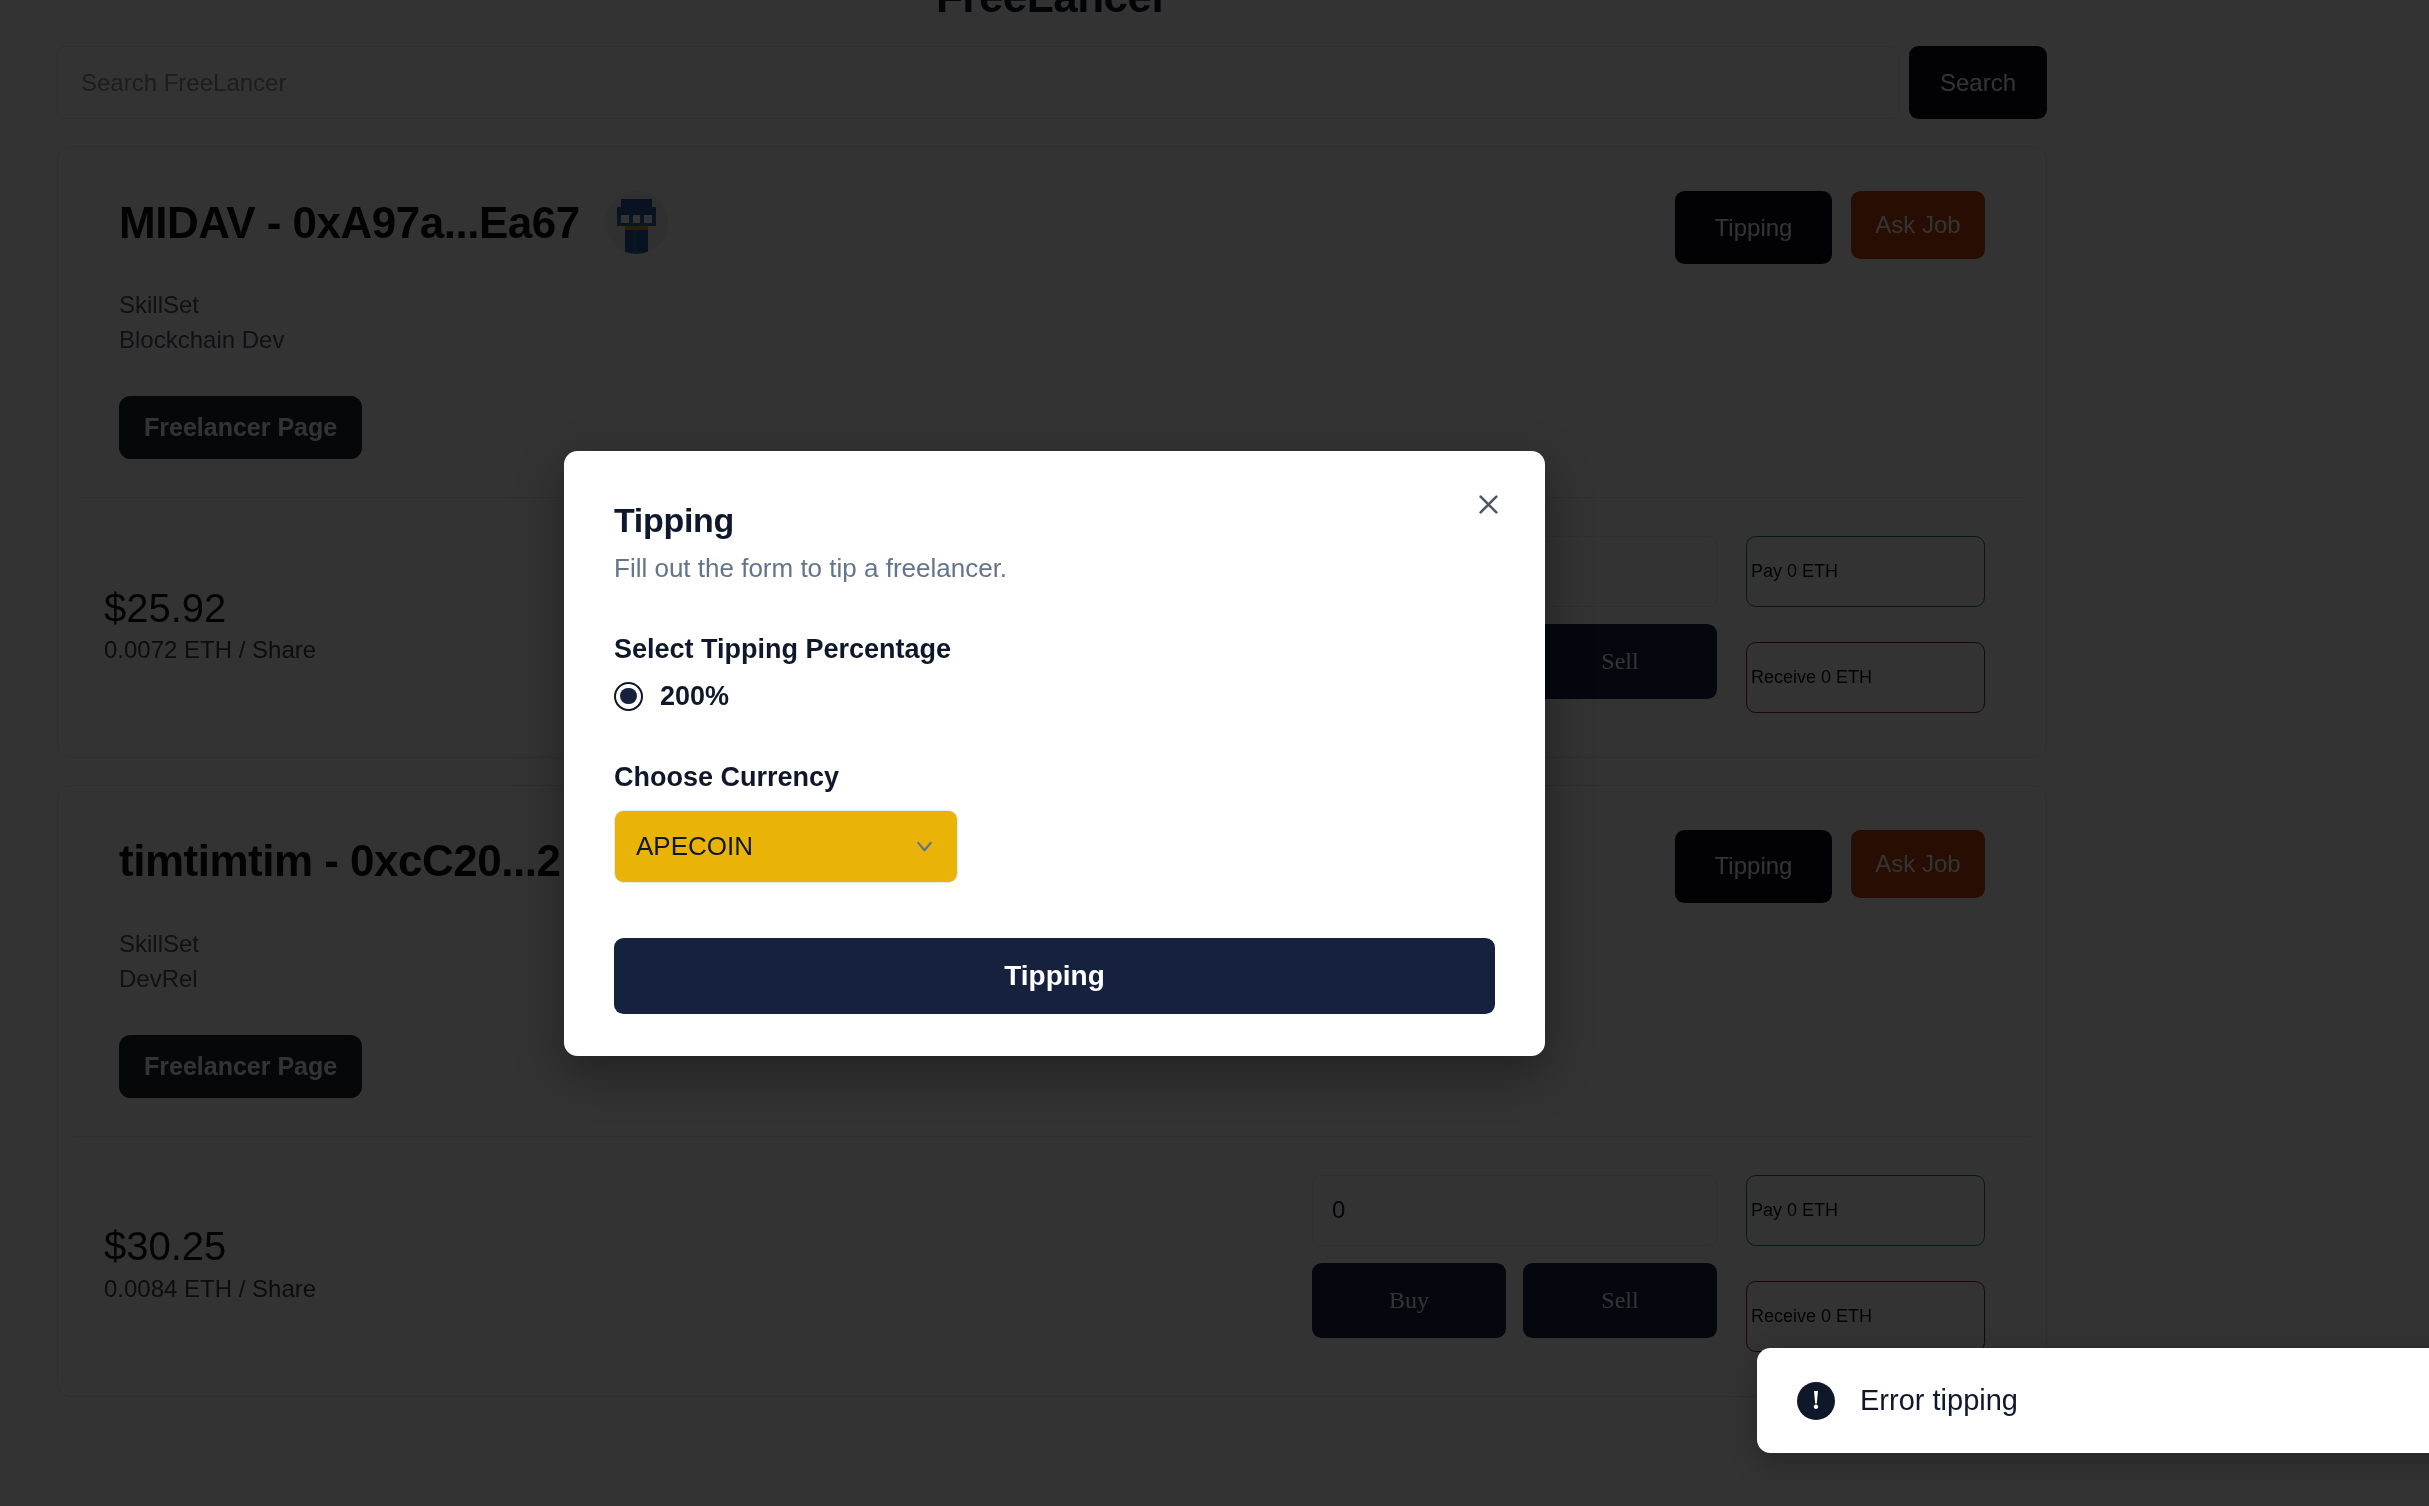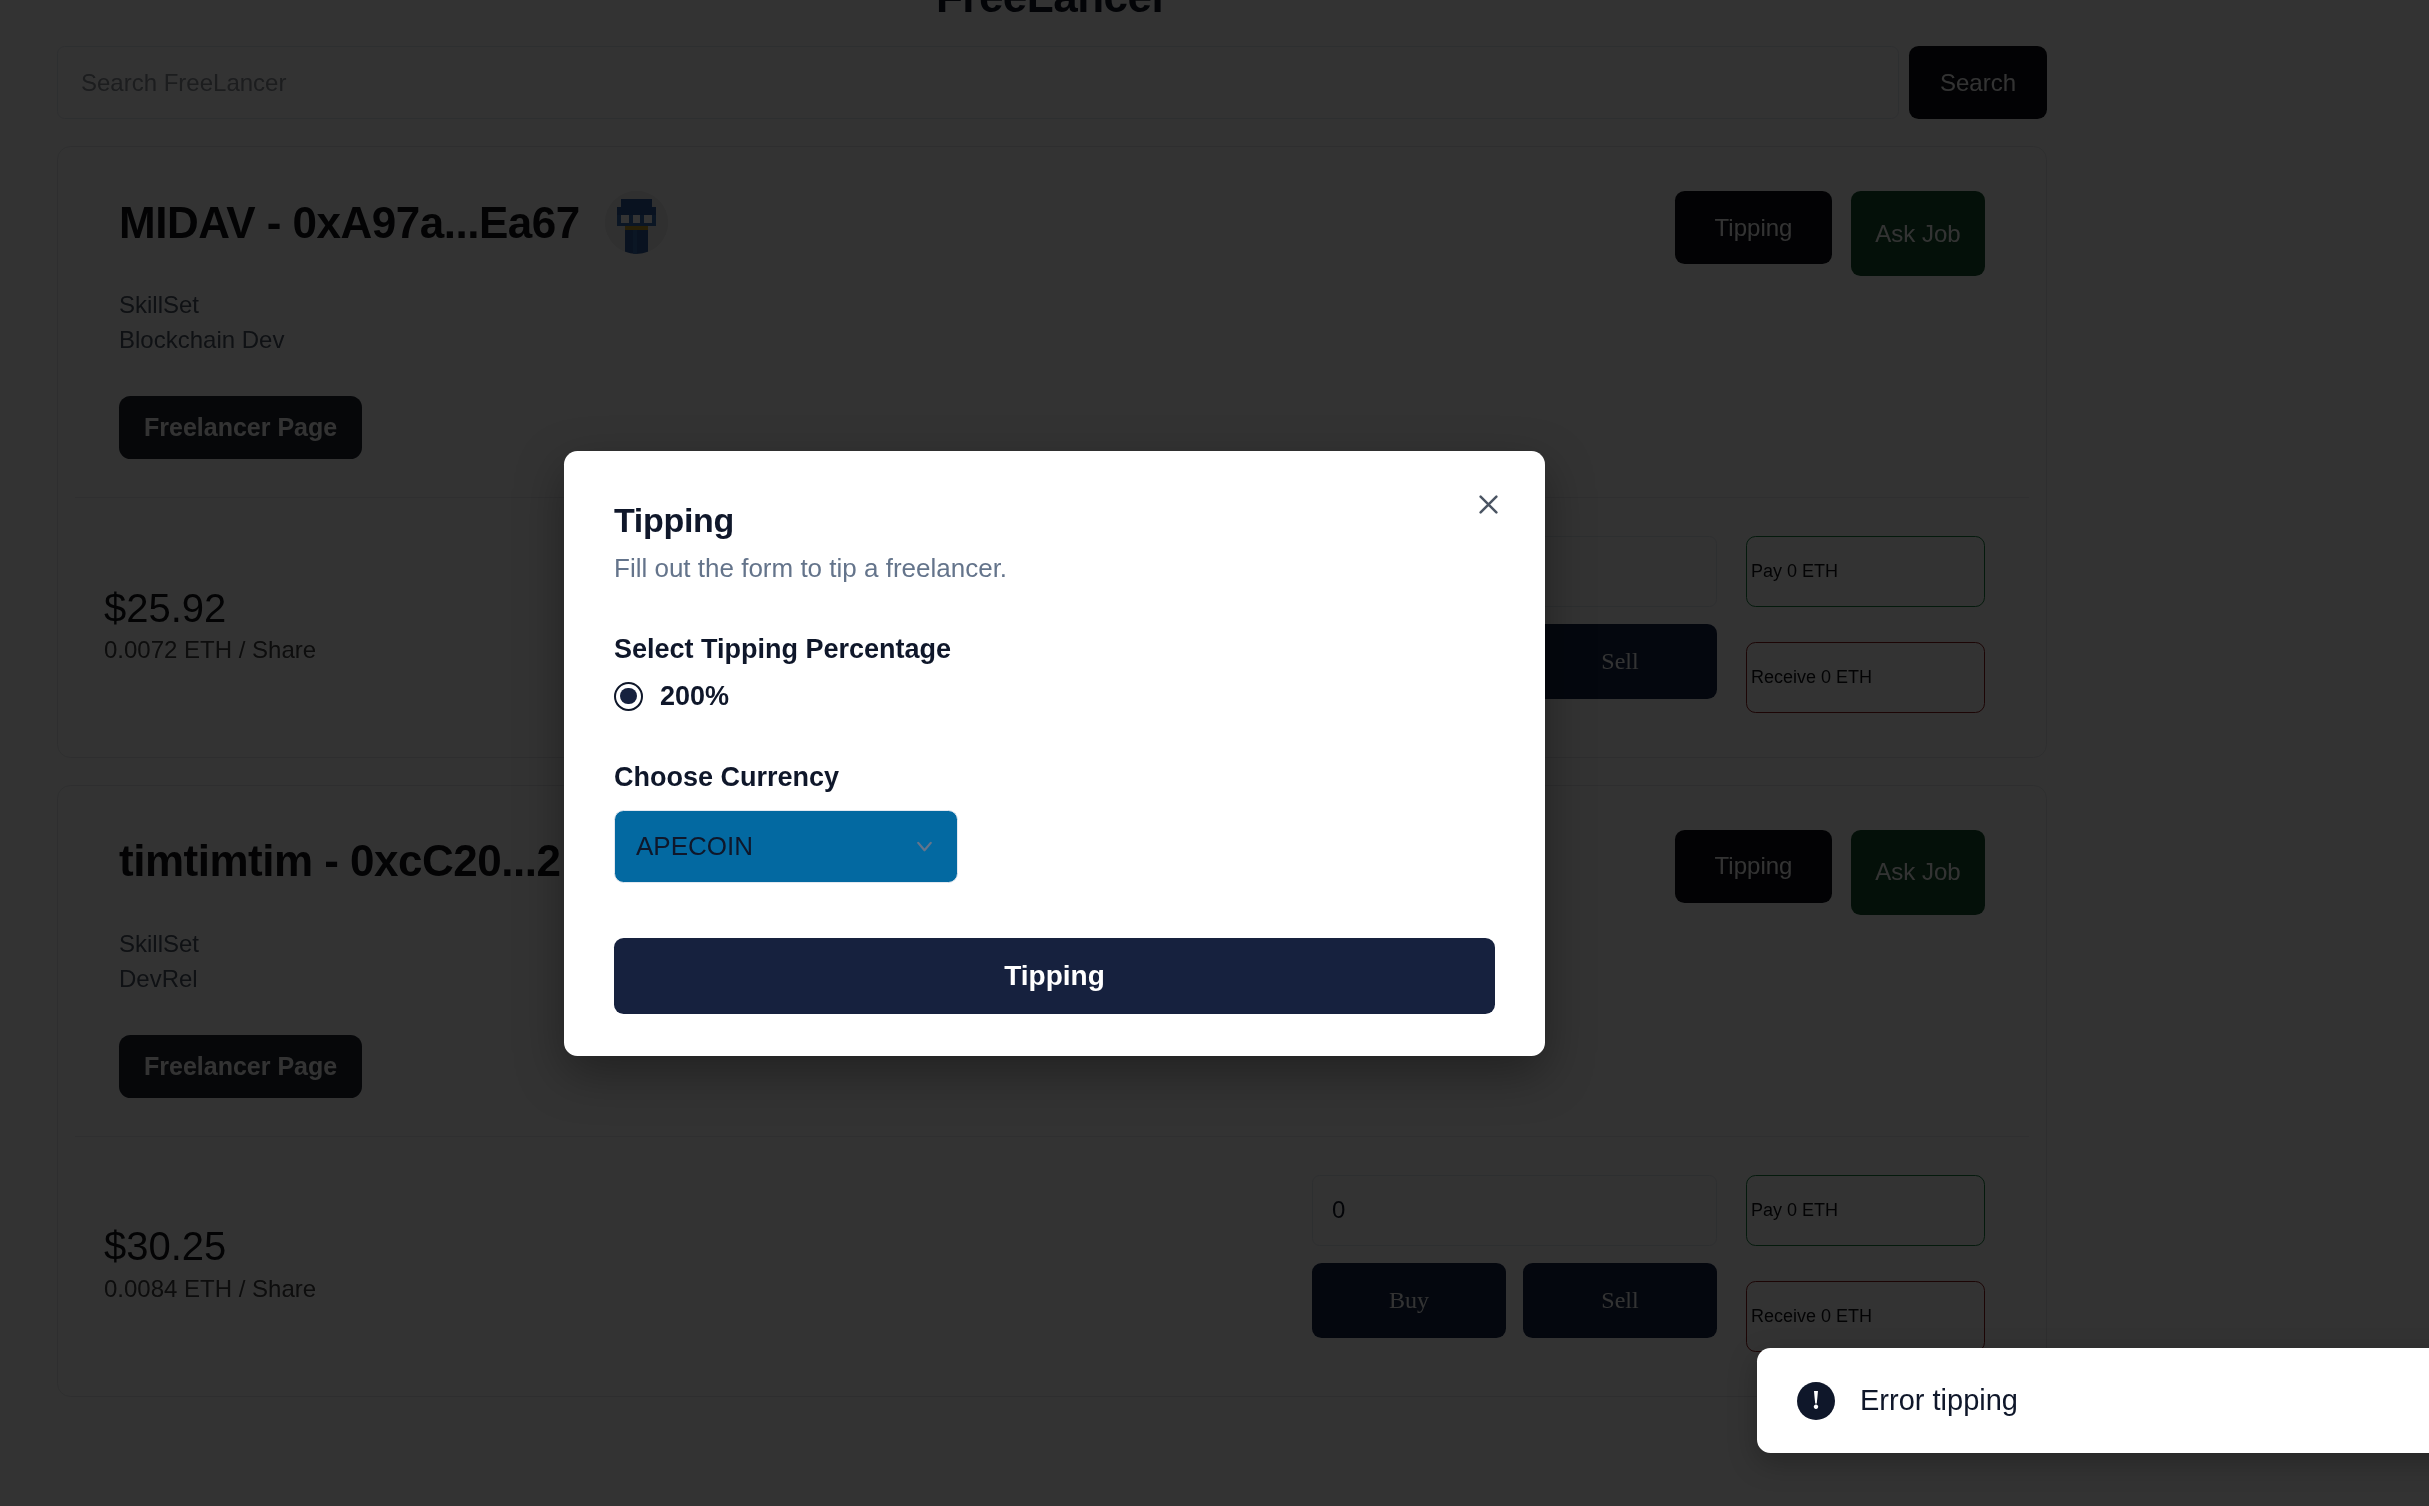--- a/index.html
+++ b/index.html
@@ -143,23 +143,23 @@
 
   .card-actions { display: flex; gap: 19px; align-items: flex-start; }
   .btn-tipping {
     width: 157px; height: 73px;
     border: none; border-radius: 9.6px;
     background: #0b0e14; color: #ffffff;
     font-size: 24px; font-family: "Liberation Sans", sans-serif;
     cursor: pointer;
   }
   .btn-askjob {
-    width: 134px; height: 85px;
+    width: 134px; height: 68px;
     border: none; border-radius: 9.6px;
-    background: #14532d; color: #ffffff;
+    background: #c2410c; color: #ffffff;
     font-size: 24px; font-family: "Liberation Sans", sans-serif;
     cursor: pointer;
   }
 
   .card-divider {
     height: 1px;
     background: #e9ebee;
     margin: 0 17px;
   }
 
@@ -288,21 +288,21 @@
   .select-wrap {
     margin-top: 17px;
     position: relative;
     width: 344px;
   }
   .currency-select {
     width: 100%;
     height: 73px;
     border: 1px solid #e2e8f0;
     border-radius: 9.6px;
-    background: #0369a1;
+    background: #eab308;
     font-size: 26px;
     color: #0f172a;
     padding: 0 54px 0 21px;
     font-family: "Liberation Sans", sans-serif;
     appearance: none;
     -webkit-appearance: none;
     outline: none;
     cursor: pointer;
   }
   .select-chevron {

